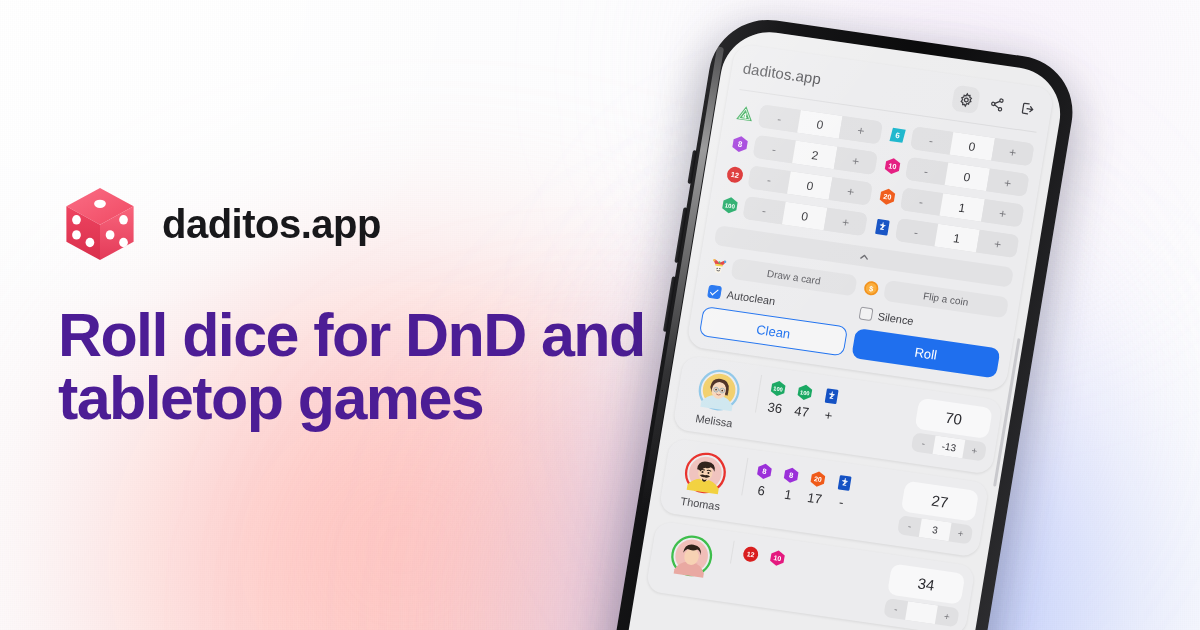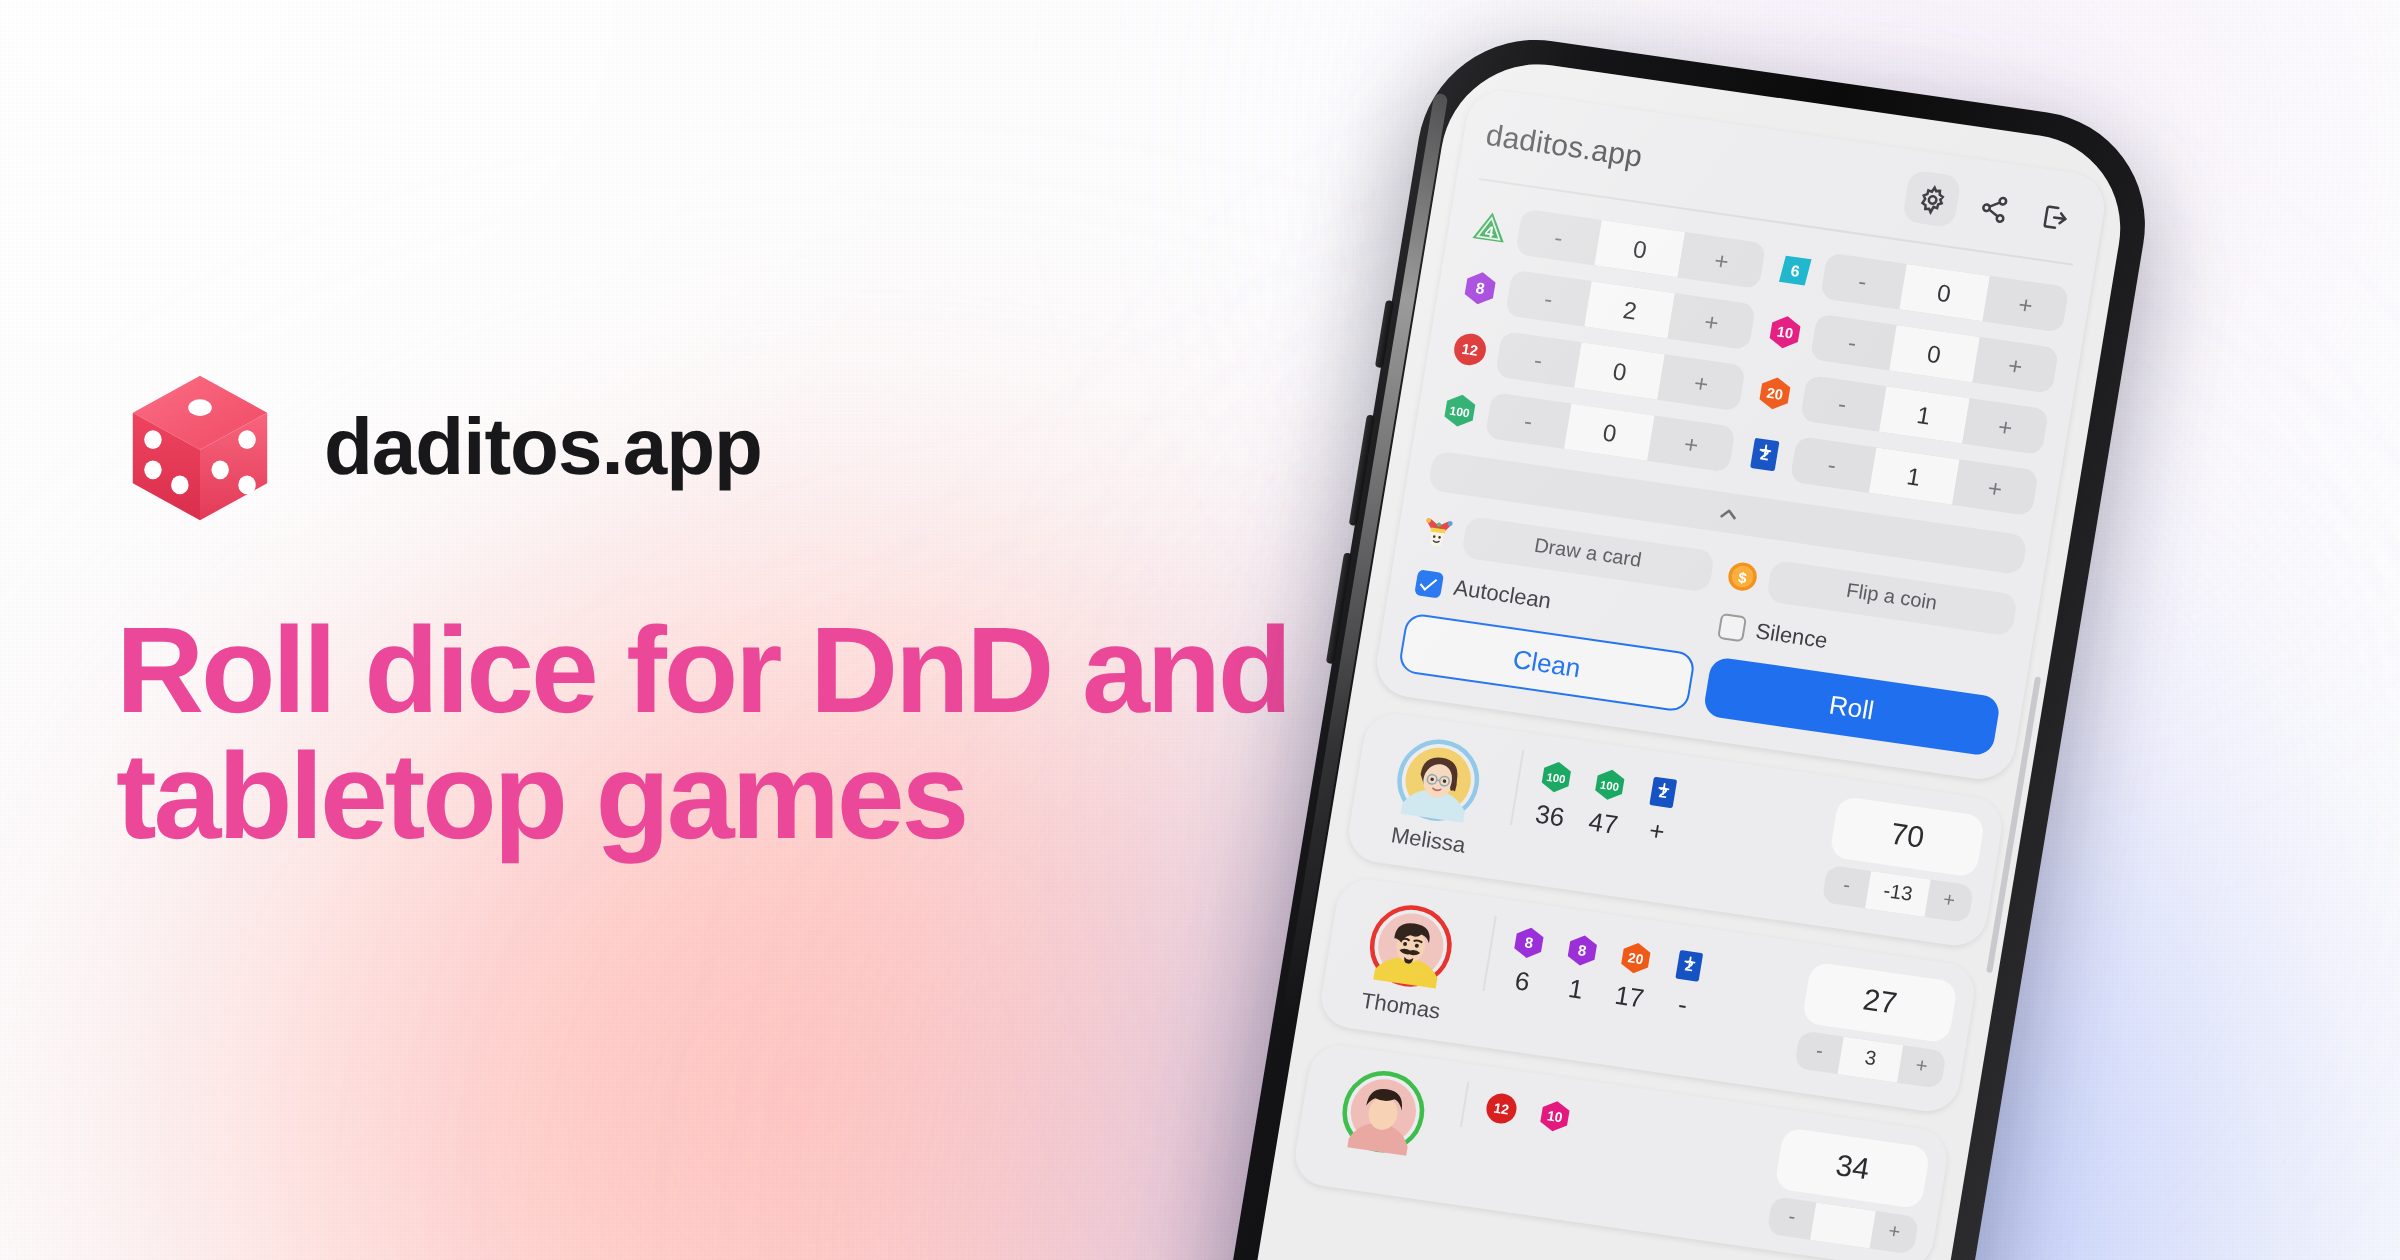--- a/index.html
+++ b/index.html
@@ -87,21 +87,21 @@
     color: #18181b;
     letter-spacing: -0.5px;
     line-height: 1;
   }
   .headline {
     margin-top: 34px;
     font-size: 61px;
     font-weight: 700;
     line-height: 1.04;
     letter-spacing: -1.6px;
-    color: #ec4899;
+    color: #4c1d95;
     max-width: 640px;
   }
   .headline .line { display: block; }
 
   
   .phone-stage {
     position: absolute;
     left: 628px;
     top: -12px;
     width: 500px;

